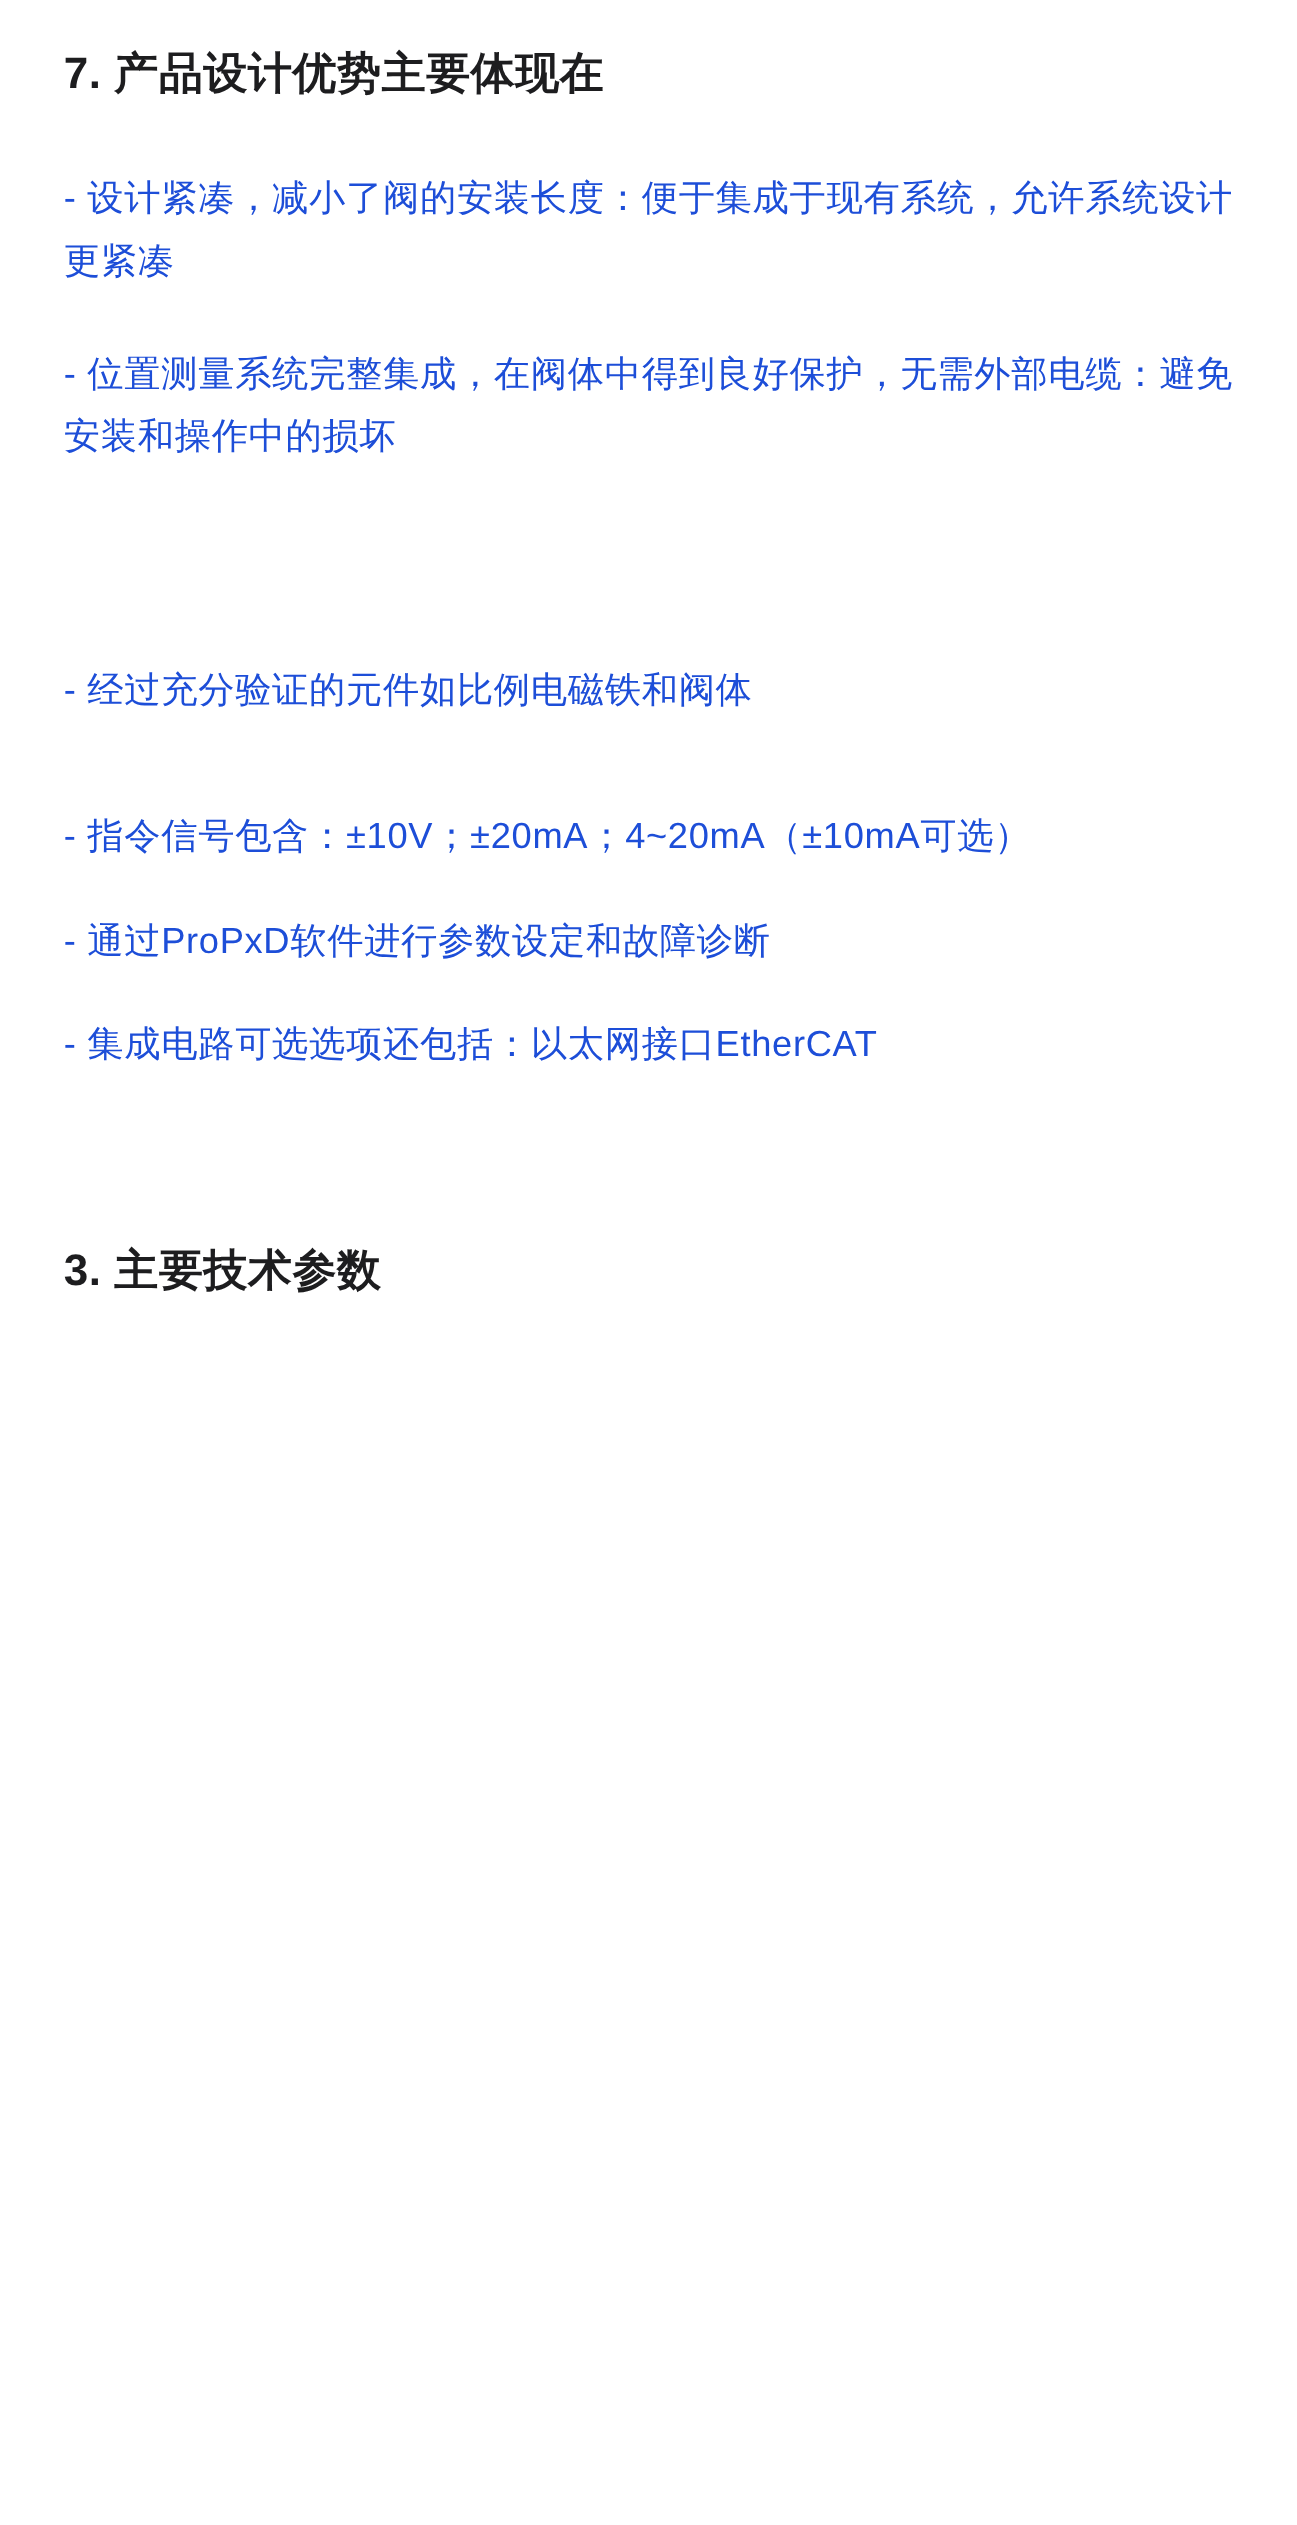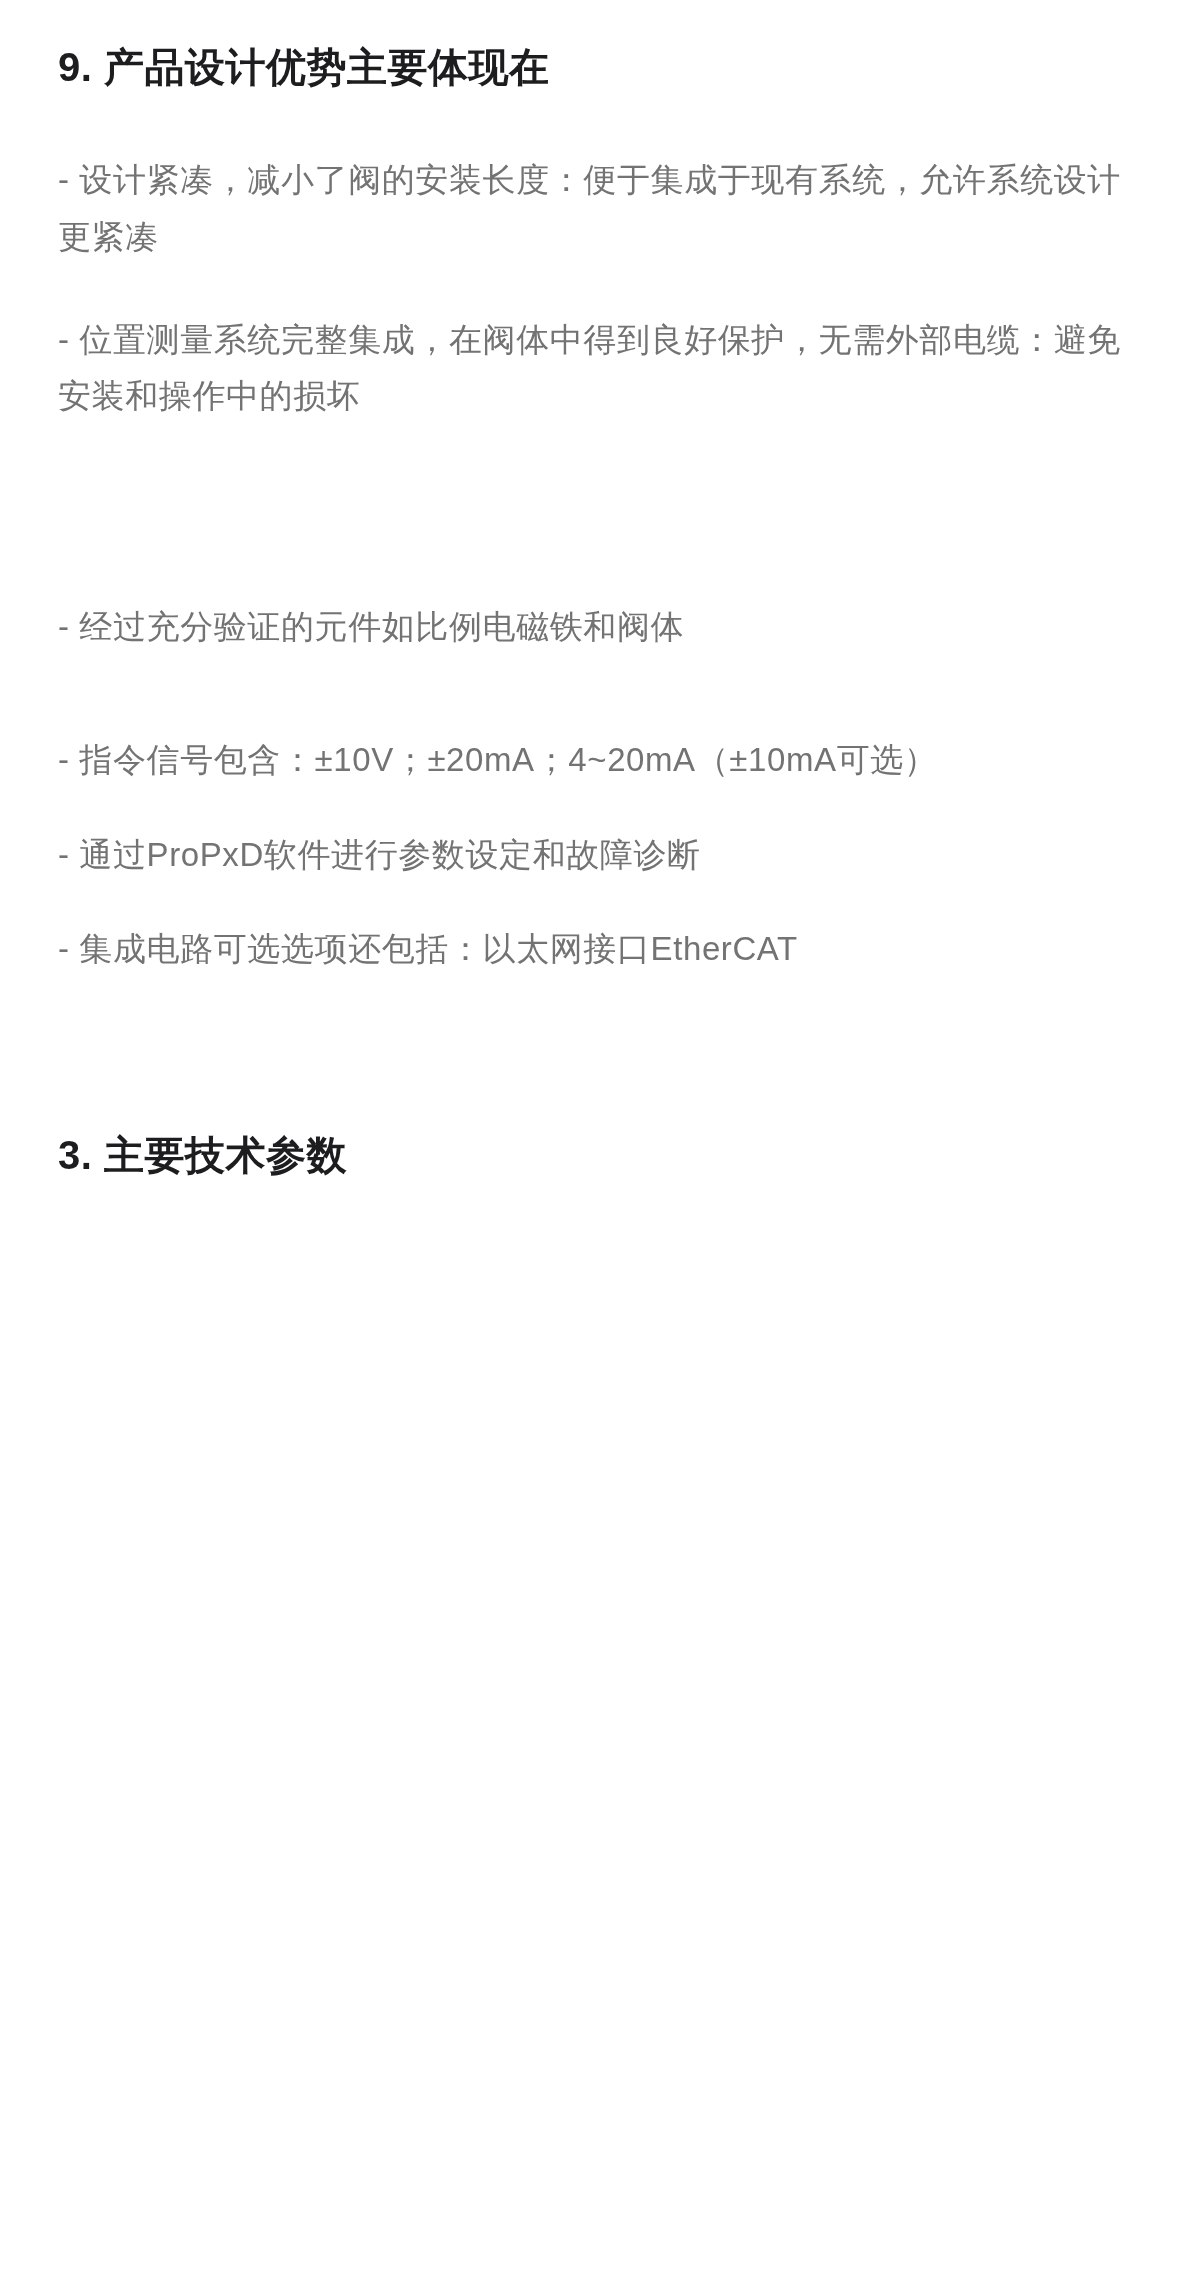--- a/index.html
+++ b/index.html
@@ -25,38 +25,38 @@
     font-size: 40px;
     font-weight: bold;
     color: #1d1d1f;
     letter-spacing: 0.5px;
     line-height: 1.35;
     margin: 0;
   }
   .body-text {
     font-size: 33px;
     line-height: 1.72;
-    color: #737373;
+    color: #1d4ed8;
     letter-spacing: 0.6px;
     margin: 0;
     word-break: break-word;
   }
   .gap-after-heading { height: 58px; }
   .gap-para { height: 46px; }
   .gap-list { height: 38px; }
   .gap-block-big { height: 128px; }
   .gap-section { height: 150px; }
   .gap-heading2 { height: 62px; }
 </style>
 </head>
 <body>
 
 <div class="page">
 
-  <h2 class="section-heading">9. 产品设计优势主要体现在</h2>
+  <h2 class="section-heading">7. 产品设计优势主要体现在</h2>
 
   <div class="gap-after-heading"></div>
 
   <p class="body-text">- 设计紧凑，减小了阀的安装长度：便于集成于现有系统，允许系统设计更紧凑</p>
 
   <div class="gap-para"></div>
 
   <p class="body-text">- 位置测量系统完整集成，在阀体中得到良好保护，无需外部电缆：避免安装和操作中的损坏</p>
 
   <div class="gap-para"></div>

